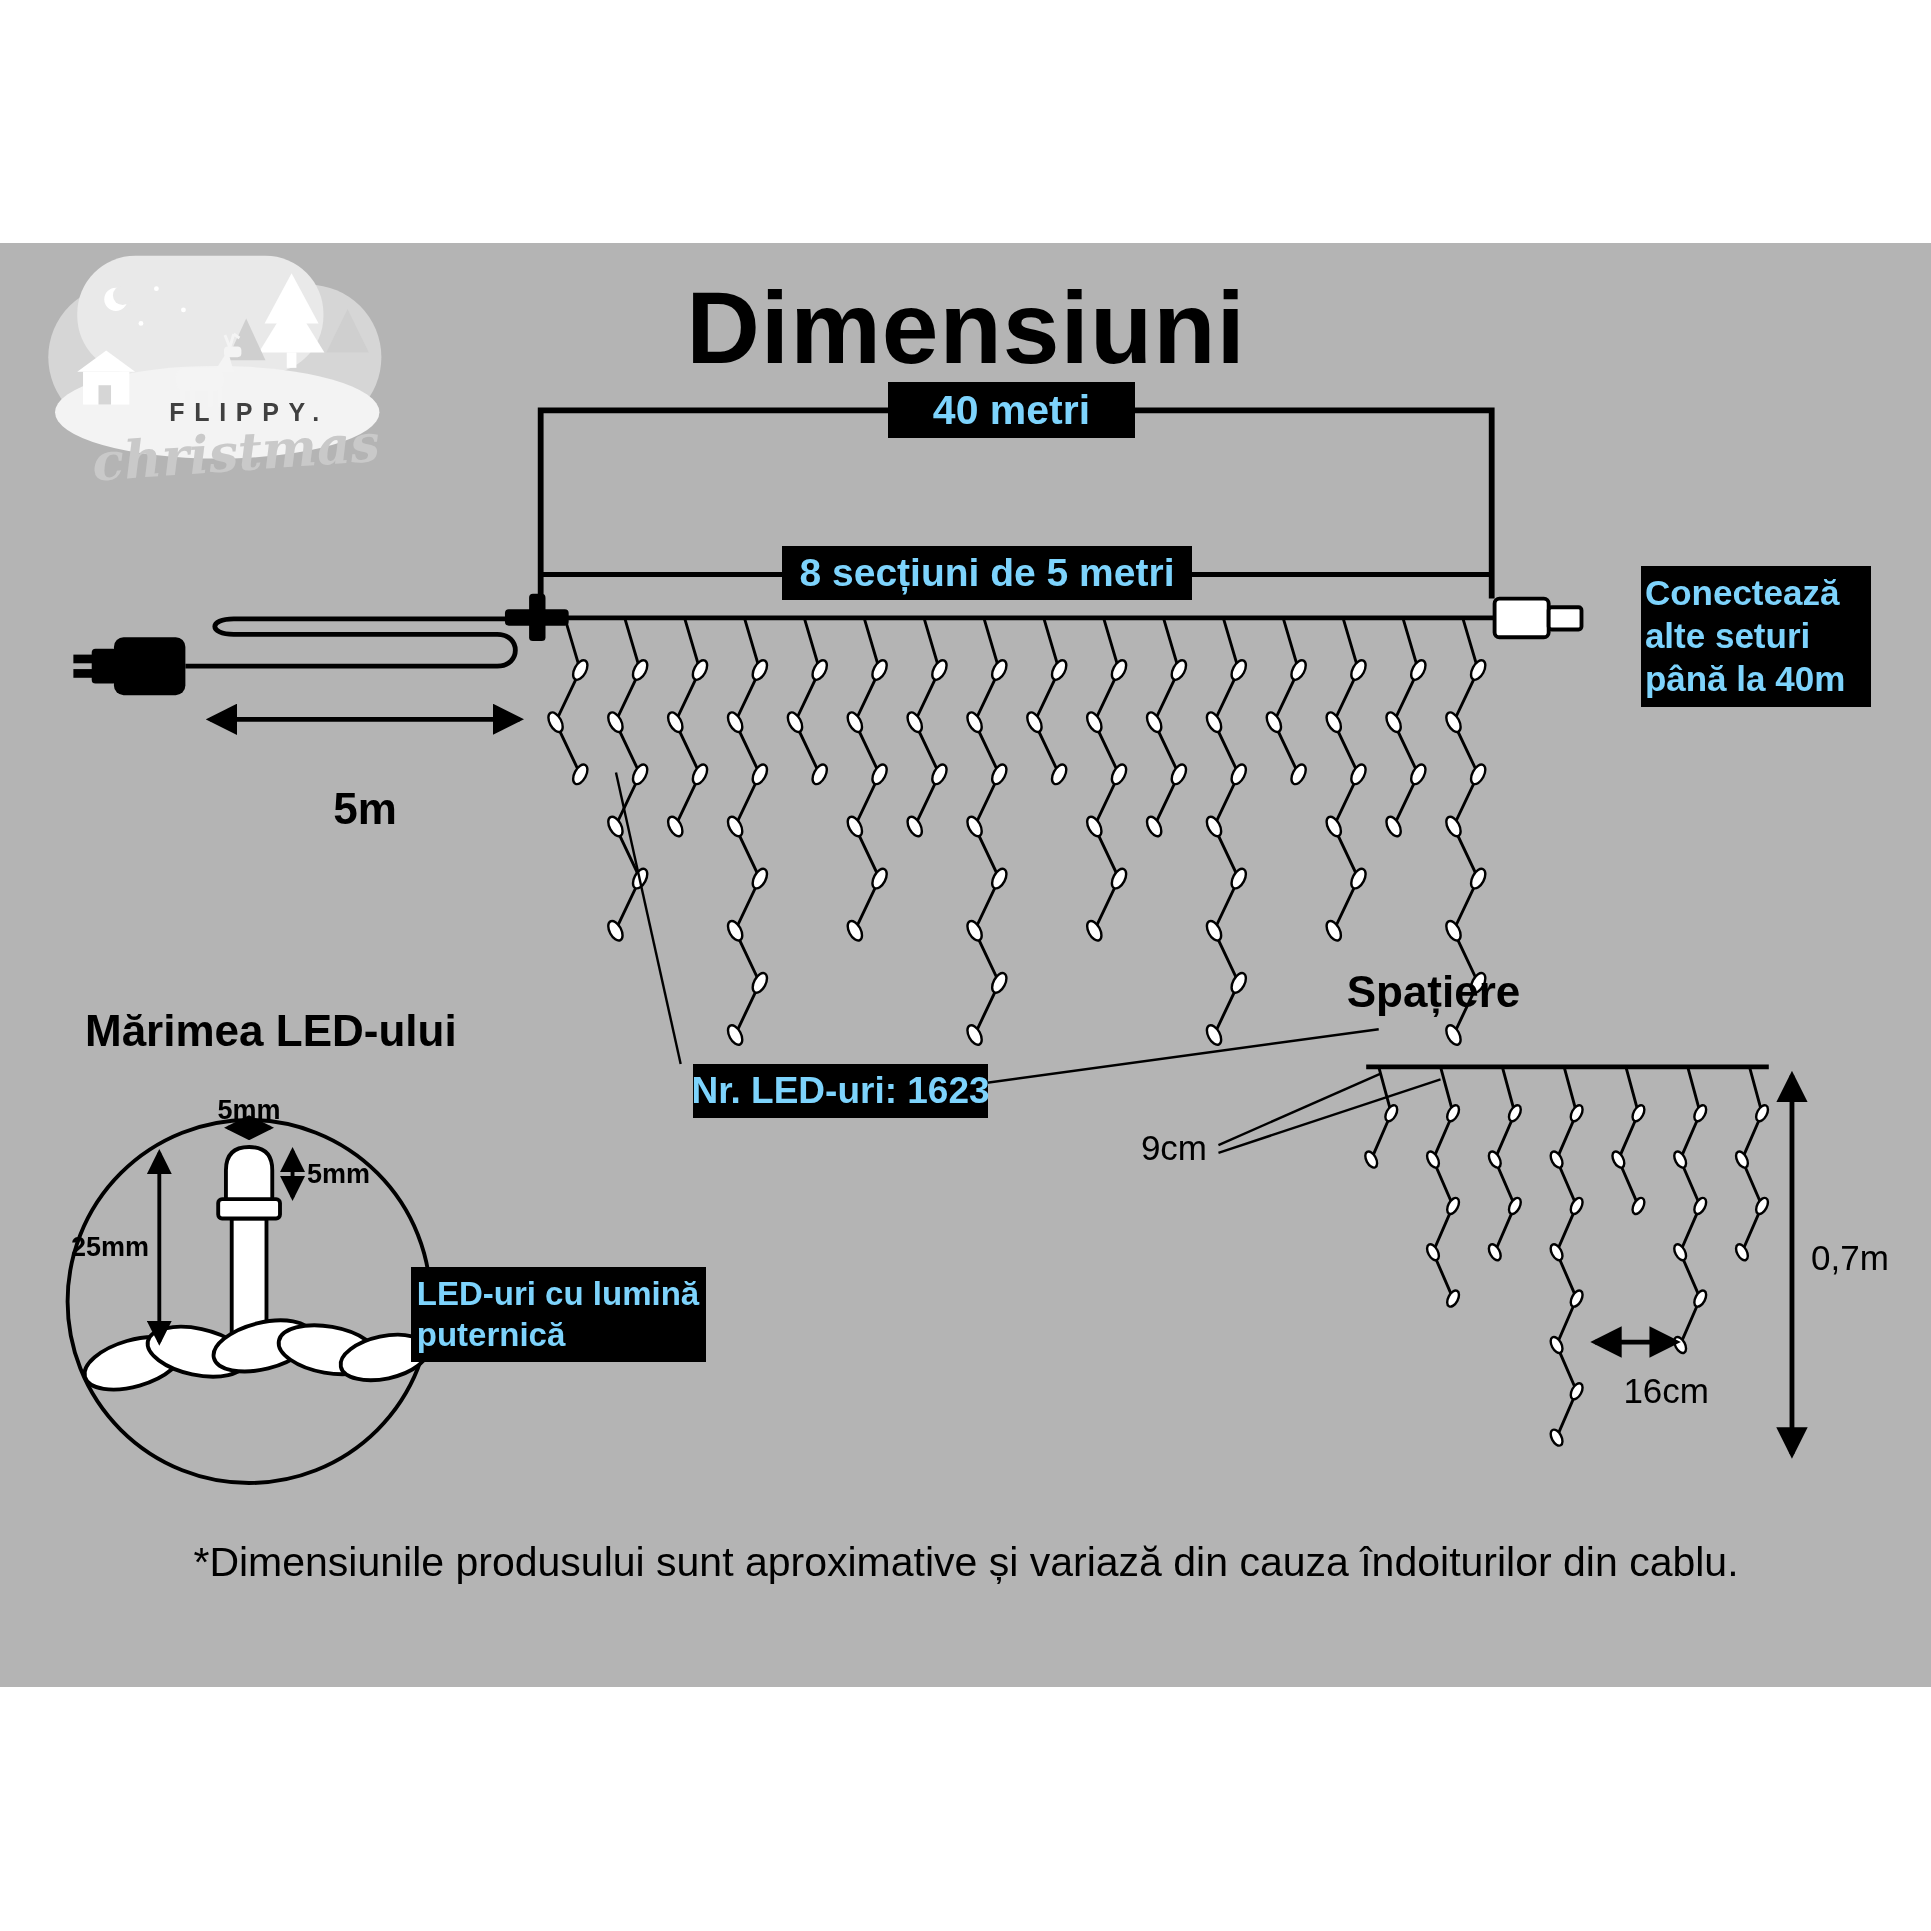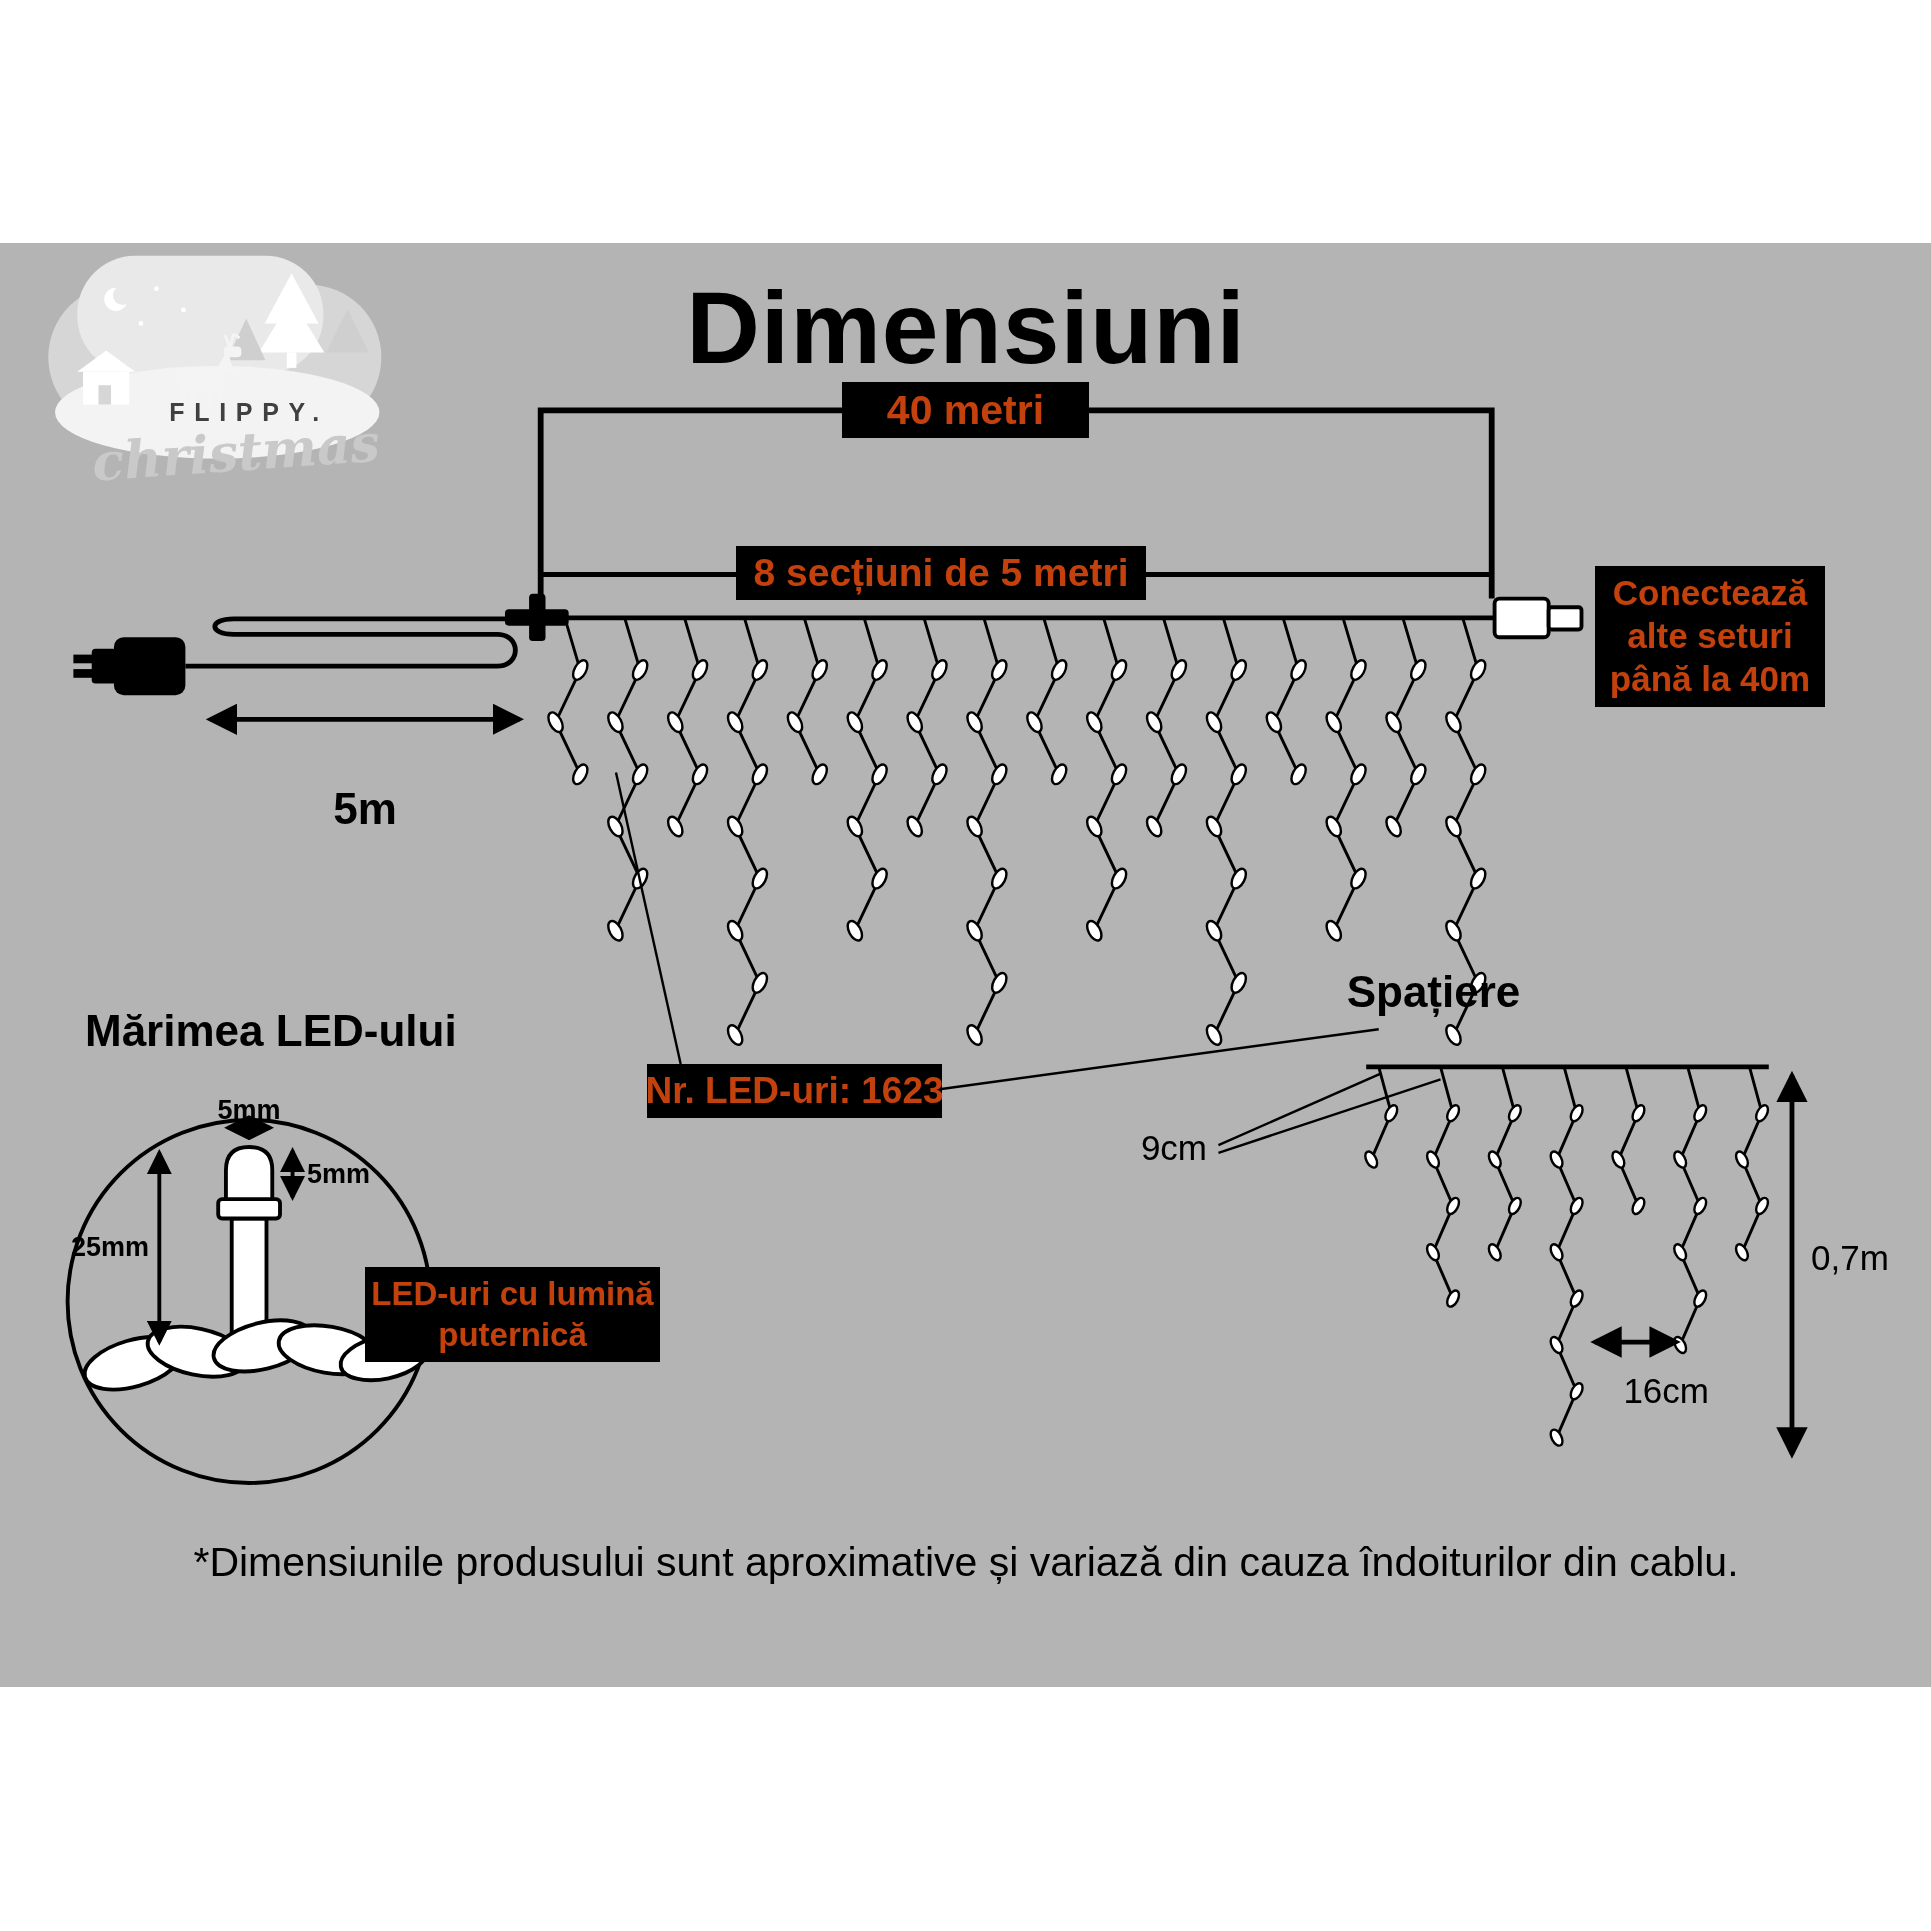--- a/index.html
+++ b/index.html
@@ -1,22 +1,22 @@
 <!DOCTYPE html>
 <html><head>
 <meta charset="utf-8">
 <style>
   html,body{margin:0;padding:0;background:#fff;}
   #canvas{position:relative;width:1931px;height:1931px;background:#ffffff;
           font-family:"Liberation Sans",sans-serif;overflow:hidden;color:#000;}
   .abs{position:absolute;}
   #band{left:0;top:243px;width:1931px;height:1444px;background:#b4b4b4;}
   #art{left:0;top:0;width:1931px;height:1931px;}
-  .blackbox{background:#000;color:#c2410c;font-weight:bold;display:flex;
-            align-items:center;justify-content:center;text-align:center;line-height:1.22;}
+  .blackbox{background:#000;color:#7dd3fc;font-weight:bold;display:flex;
+            align-items:center;justify-content:center;line-height:1.22;margin-left:46px;}
   .title{font-size:102px;font-weight:bold;text-align:center;letter-spacing:1px;}
   .nowrap{white-space:nowrap;}
   .heading{font-weight:bold;font-size:44px;}
   .small-dim{font-size:27px;font-weight:bold;}
   .mid-dim{font-size:35px;}
   #logo-brand{font-size:25px;font-weight:bold;letter-spacing:9.7px;color:#404040;text-align:center;}
   #logo-script{font-size:52px;font-style:italic;font-weight:bold;color:#c9c9c9;text-align:center;
                font-family:"DejaVu Serif","Liberation Serif",serif;transform:rotate(-4deg);}
 </style>
 </head>

